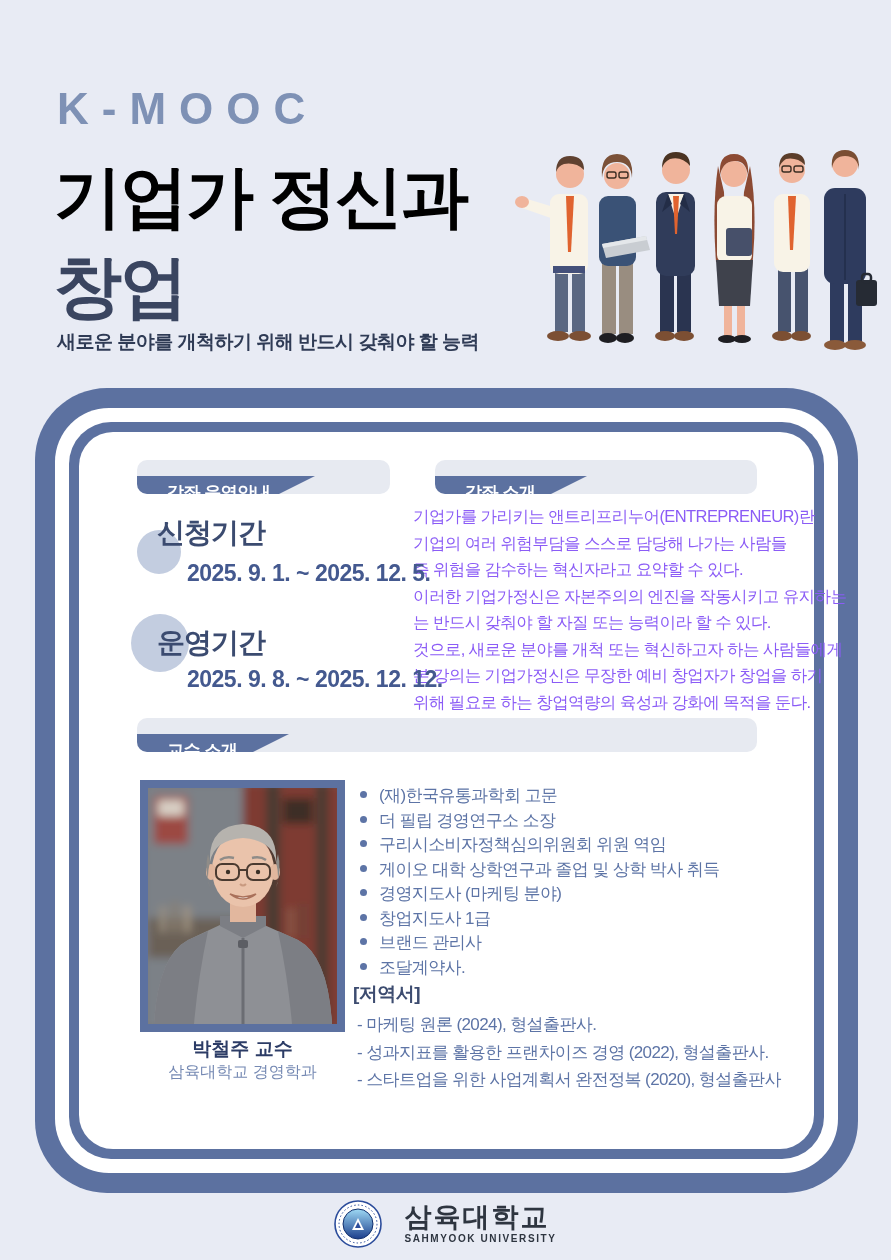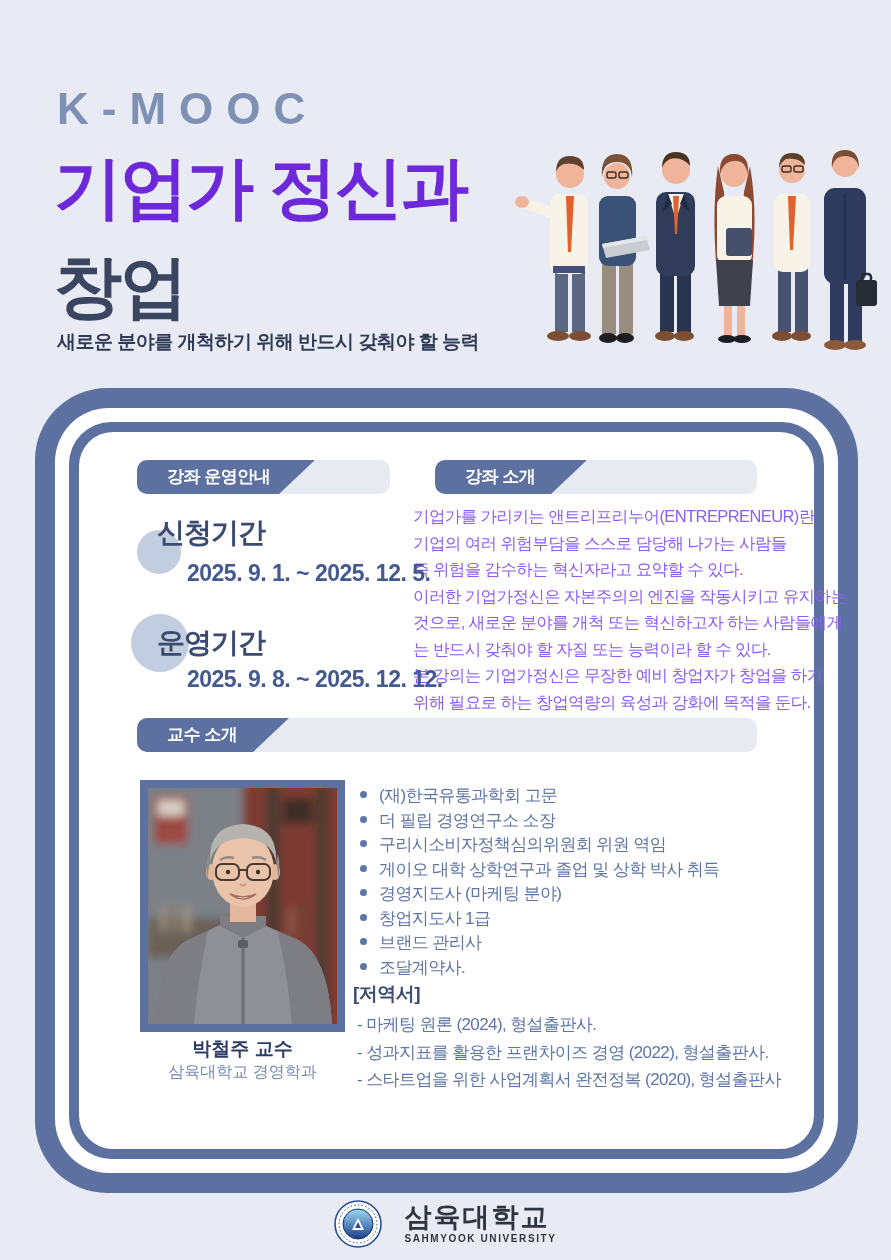--- a/index.html
+++ b/index.html
@@ -5,38 +5,38 @@
   * { margin:0; padding:0; box-sizing:border-box; }
   html,body { background:#d8dce6; }
   .poster {
     position:relative; width:891px; height:1260px; margin:0 auto;
     background:#E8EBF4; overflow:hidden;
     font-family:"Liberation Sans", sans-serif;
   }
   
   .brand      { position:absolute; left:57px; top:84px; font-size:44px; font-weight:800;
                 letter-spacing:13px; color:#7E91B5;text-align:right; }
-  .title-l1   { position:absolute; left:54px; top:143px; font-size:68px; font-weight:900;
-                letter-spacing:-2px; color:#6d28d9; }
+  .title-l1   { position:absolute; left:54px; top:152px; font-size:68px; font-weight:900;
+                letter-spacing:-2px; color:#000000; }
   .title-l2   { position:absolute; left:54px; top:242px; font-size:68px; font-weight:900;
                 letter-spacing:-2px; color:#3A4560; }
   .subtitle   { position:absolute; left:57px; top:329px; font-size:19px; font-weight:800;
                 color:#2F3B55; letter-spacing:-0.5px; }
   .hero       { position:absolute; left:512px; top:112px; width:365px; height:248px; }
 
   
   .card       { position:absolute; left:35px; top:388px; width:823px; height:805px;
                 background:#5C71A0; border-radius:72px; }
   .ring-white { position:absolute; inset:20px; background:#FFFFFF; border-radius:54px; }
   .ring-blue  { position:absolute; inset:34px; background:#5C71A0; border-radius:42px; }
   .card-inner { position:absolute; inset:44px; background:#FFFFFF; border-radius:34px; }
 
   
   .banner { position:absolute; height:34px; background:#E7EAF1; border-radius:10px; overflow:hidden; }
-  .banner-label { position:absolute; left:0; top:0; bottom:0; background:#5C71A0;
+  .banner-label { position:absolute; left:0; top:16px; bottom:0; background:#5C71A0;
                   clip-path:polygon(0 0, 100% 0, calc(100% - 36px) 100%, 0 100%);
                   color:#FFFFFF; font-size:17px; font-weight:800; line-height:34px;
                   padding-left:30px; letter-spacing:-0.5px; }
   .banner-ops   { left:58px;  top:28px;  width:253px; }
   .banner-intro { left:356px; top:28px;  width:322px; }
   .banner-prof  { left:58px;  top:286px; width:620px; }
   .label-ops   { width:178px; }
   .label-intro { width:152px; }
   .label-prof  { width:152px; }
 
@@ -202,22 +202,22 @@
 
       <div class="period-circle circ-2"></div>
       <div class="period-label plabel-2">운영기간</div>
       <div class="period-date pdate-2">2025. 9. 8. ~ 2025. 12. 12.</div>
 
       <div class="intro-text">
         <div>기업가를 가리키는 앤트리프리누어(ENTREPRENEUR)란</div>
         <div>기업의 여러 위험부담을 스스로 담당해 나가는 사람들</div>
         <div>즉 위험을 감수하는 혁신자라고 요약할 수 있다.</div>
         <div>이러한 기업가정신은 자본주의의 엔진을 작동시키고 유지하는</div>
+        <div>는 반드시 갖춰야 할 자질 또는 능력이라 할 수 있다.</div>
         <div>것으로, 새로운 분야를 개척 또는 혁신하고자 하는 사람들에게</div>
-        <div>는 반드시 갖춰야 할 자질 또는 능력이라 할 수 있다.</div>
         <div>본 강의는 기업가정신은 무장한 예비 창업자가 창업을 하기</div>
         <div>위해 필요로 하는 창업역량의 육성과 강화에 목적을 둔다.</div>
       </div>
 
       <div class="photo-frame">
         <svg width="189" height="236" viewBox="0 0 189 236">
           <defs>
             <filter id="blurbg" x="-20%" y="-20%" width="140%" height="140%">
               <feGaussianBlur stdDeviation="4"></feGaussianBlur>
             </filter>

